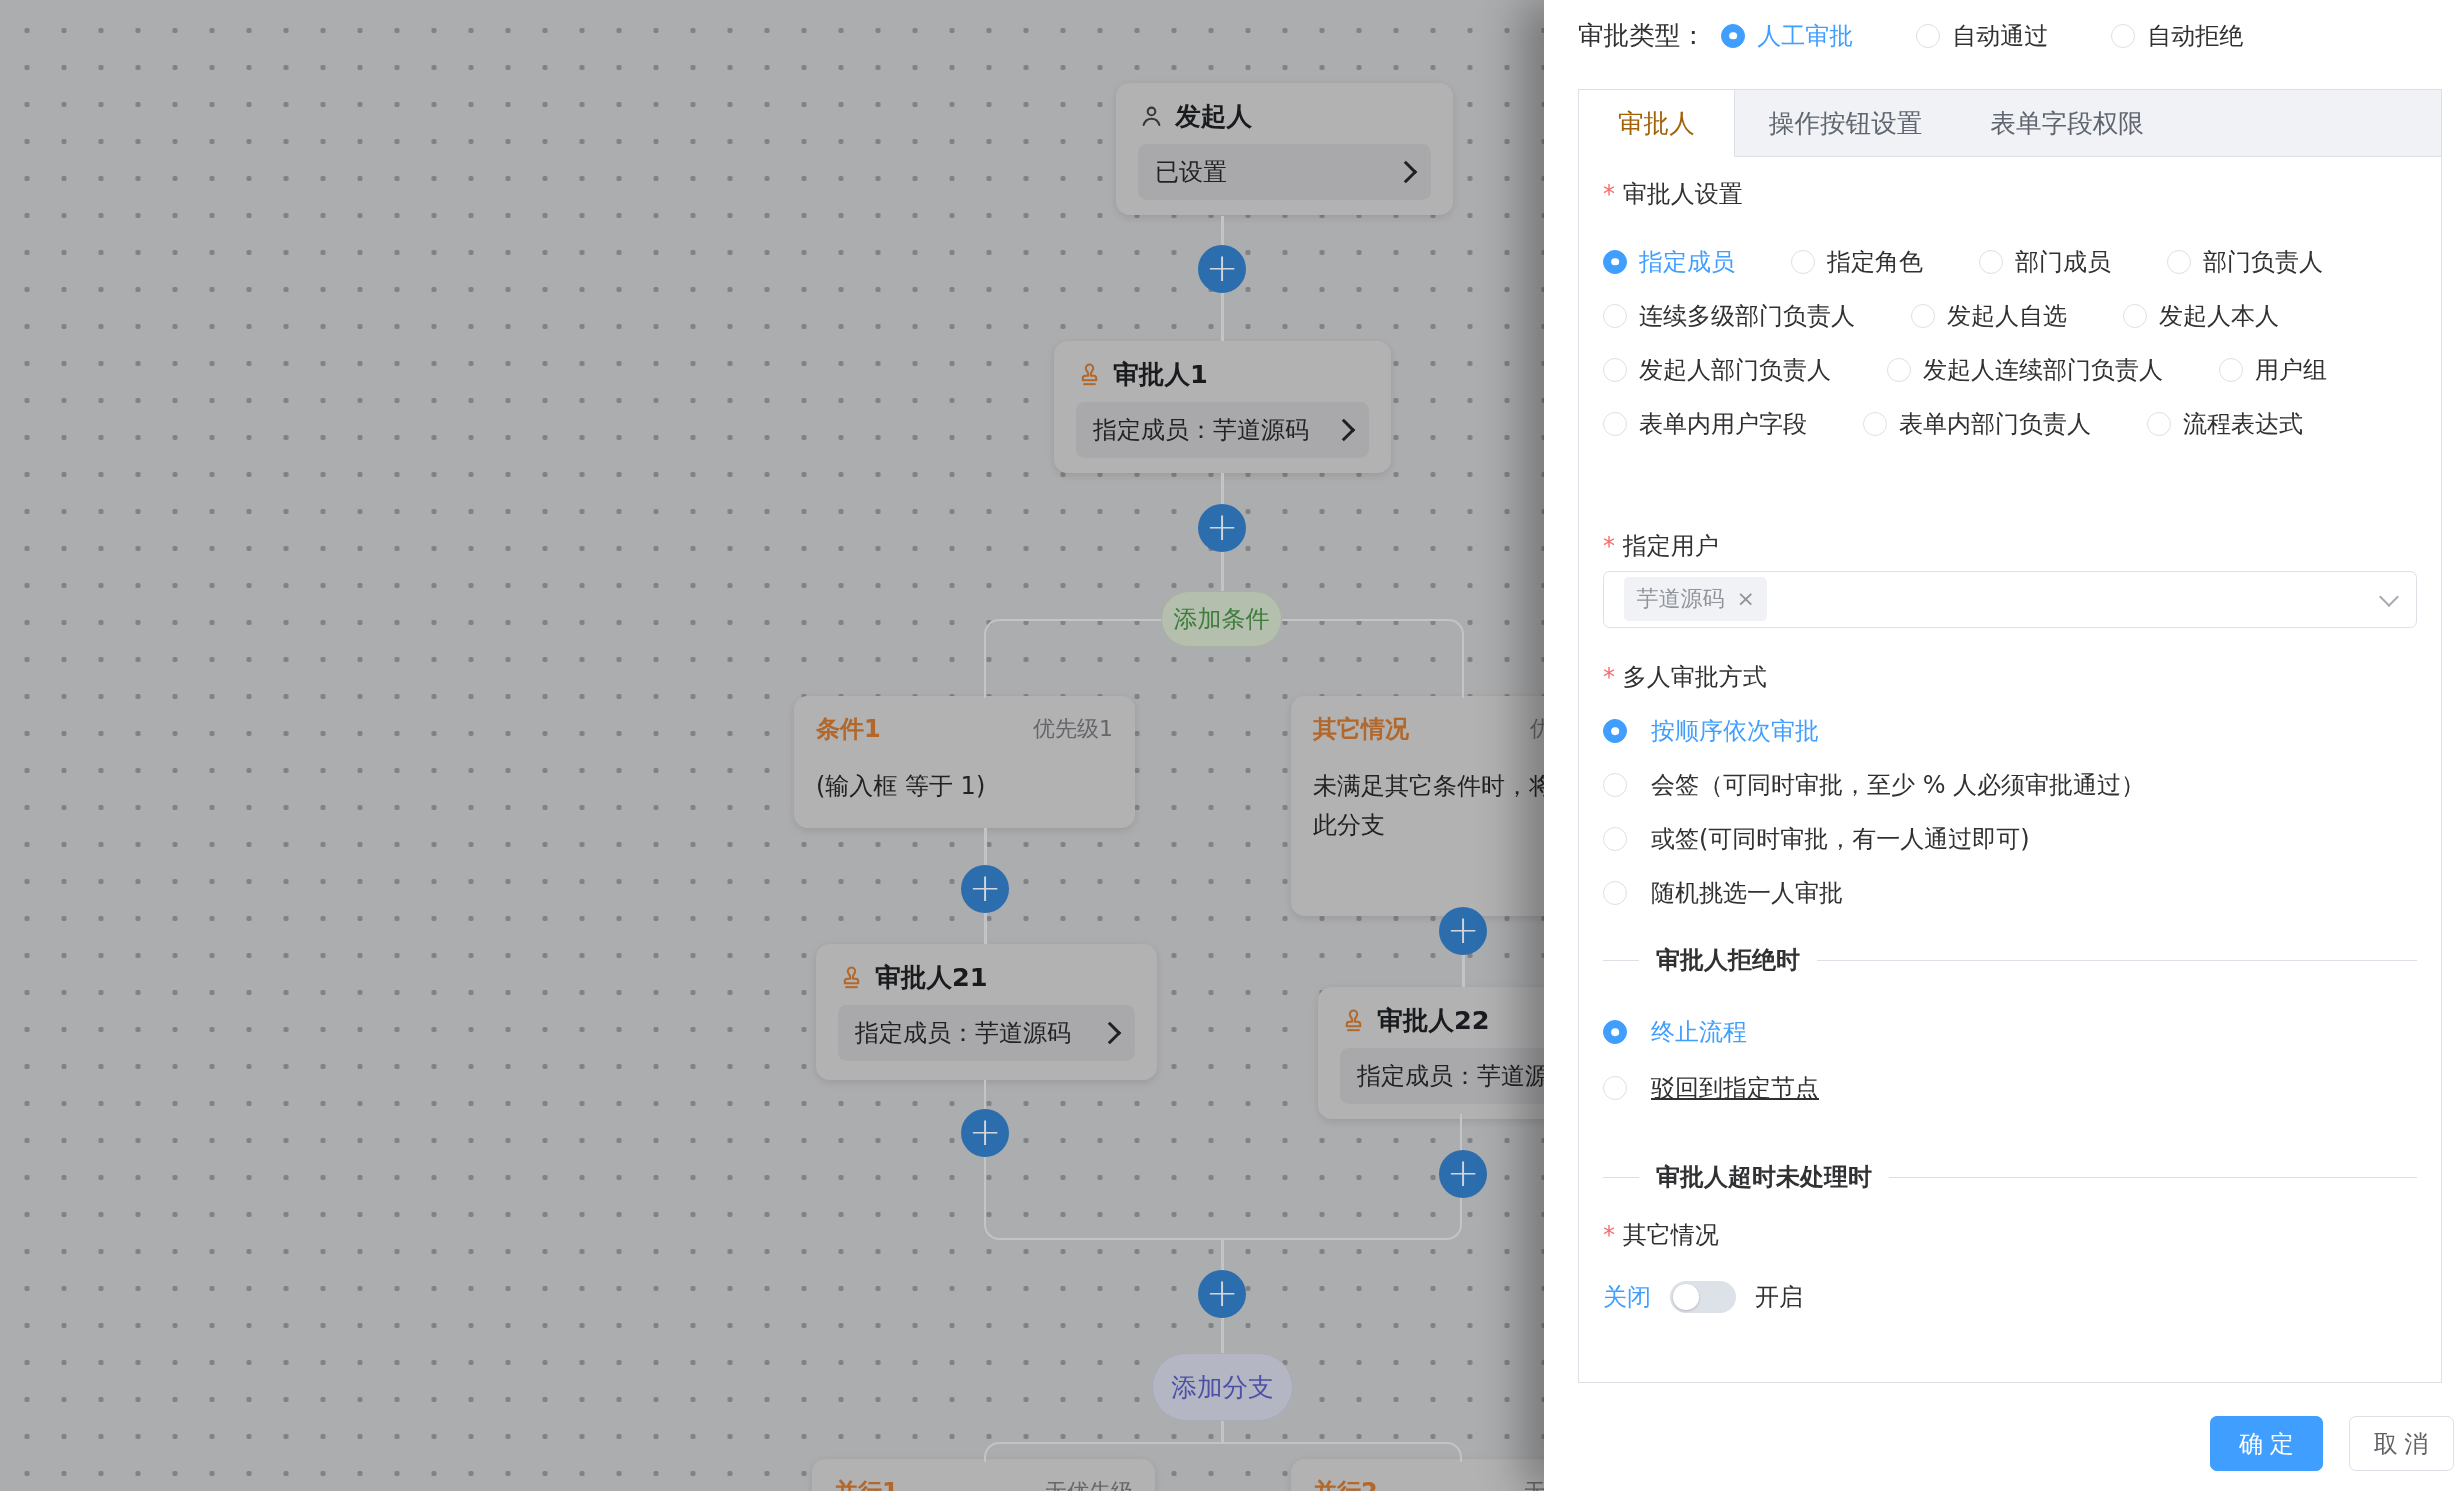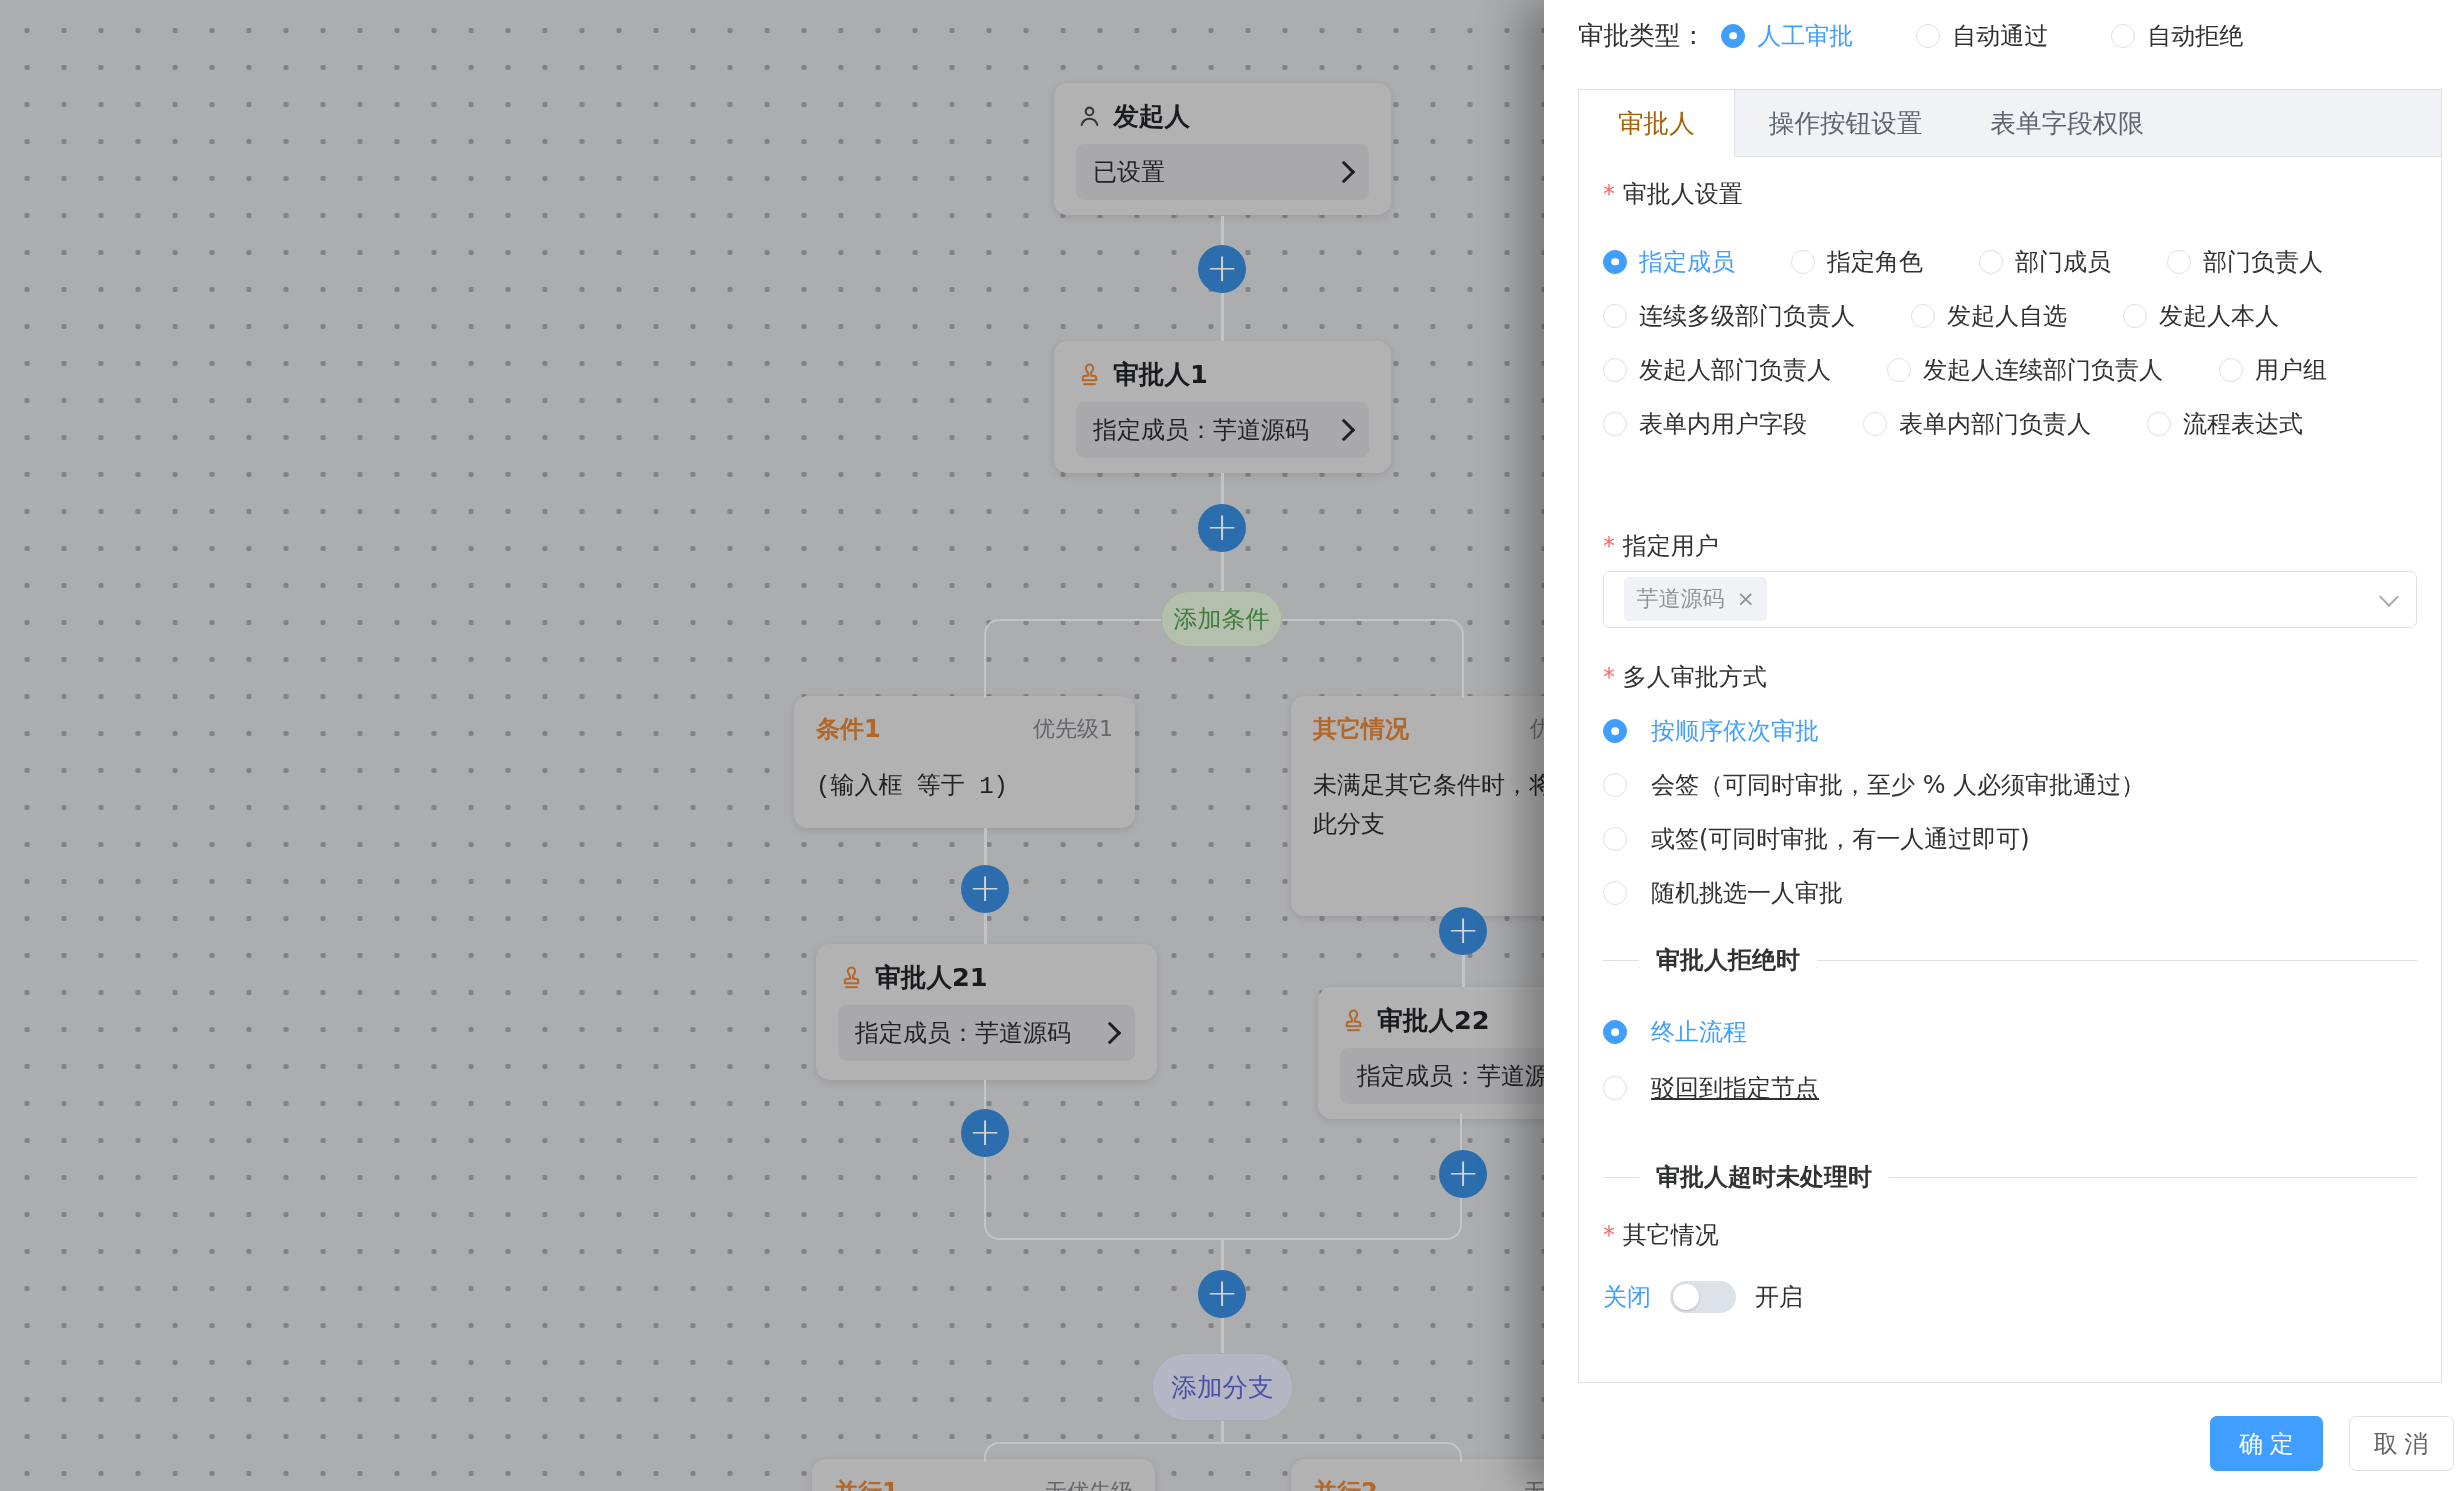--- a/index.html
+++ b/index.html
@@ -16,21 +16,21 @@
   .node{position:absolute;background:#fff;border-radius:13.6px;
         box-shadow:0 2.6px 8.5px rgba(0,0,0,0.10);padding:17px 22px;box-sizing:border-box;}
   .node-title{display:flex;align-items:center;gap:10.2px;font-size:25.6px;font-weight:bold;color:#26282c;height:32px;}
   .node-body{margin-top:12px;background:#f2f3f6;border-radius:8.5px;padding:12px 17px;
              display:flex;align-items:center;justify-content:space-between;font-size:24px;color:#303133;gap:6px;}
   .chev{width:12.8px;height:12.8px;border-top:3.4px solid #2b2e33;border-right:3.4px solid #2b2e33;
         transform:rotate(45deg);flex:0 0 auto;margin-left:13.6px;}
   .cond-head{display:flex;align-items:center;justify-content:space-between;height:32px;}
   .cond-title{font-size:24px;font-weight:bold;color:#ff943e;}
   .cond-pri{font-size:22px;color:#909399;}
-  .cond-text{margin-top:22px;font-size:24px;color:#303133;line-height:39px;font-family:Liberation Mono, monospace;}
+  .cond-text{margin-top:22px;font-size:24px;color:#303133;line-height:39px;}
 
   .seg{position:absolute;background:#c2c4c6;}
   .rect{position:absolute;box-sizing:border-box;}
   .split1{border-top:2.6px solid #c2c4c6;border-left:2.6px solid #c2c4c6;border-right:2.6px solid #c2c4c6;
           border-radius:15.3px 15.3px 0 0;}
   .mergeL{border-left:2.6px solid #c2c4c6;border-bottom:2.6px solid #c2c4c6;border-bottom-left-radius:15.3px;}
   .mergeR{border-right:2.6px solid #c2c4c6;border-bottom:2.6px solid #c2c4c6;border-bottom-right-radius:15.3px;}
   .splitL{border-left:2.6px solid #c2c4c6;border-top:2.6px solid #c2c4c6;border-top-left-radius:15.3px;}
   .splitR{border-right:2.6px solid #c2c4c6;border-top:2.6px solid #c2c4c6;border-top-right-radius:15.3px;}
 
@@ -104,21 +104,21 @@
 
   .nicon{display:inline-flex;width:27px;height:27px;flex:0 0 auto;}
 </style>
 </head>
 <body>
 
 <div class="stage">
 
   <div class="canvas">
 
-    <div class="node" style="left:1054px;top:83px;width:337px;height:132px;">
+    <div class="node" style="left:1116px;top:83px;width:337px;height:132px;">
       <div class="node-title">
         <span class="nicon">
           <svg viewBox="0 0 24 24" width="27" height="27" fill="none" stroke="#4a4e55" stroke-width="1.8" stroke-linecap="round">
             <circle cx="12" cy="7.5" r="3.4"></circle>
               <path d="M5 19.5c1-3.6 3.8-5.6 7-5.6s6 2 7 5.6"></path>
           </svg>
           </span>
         <span>发起人</span>
       </div>
       <div class="node-body">

